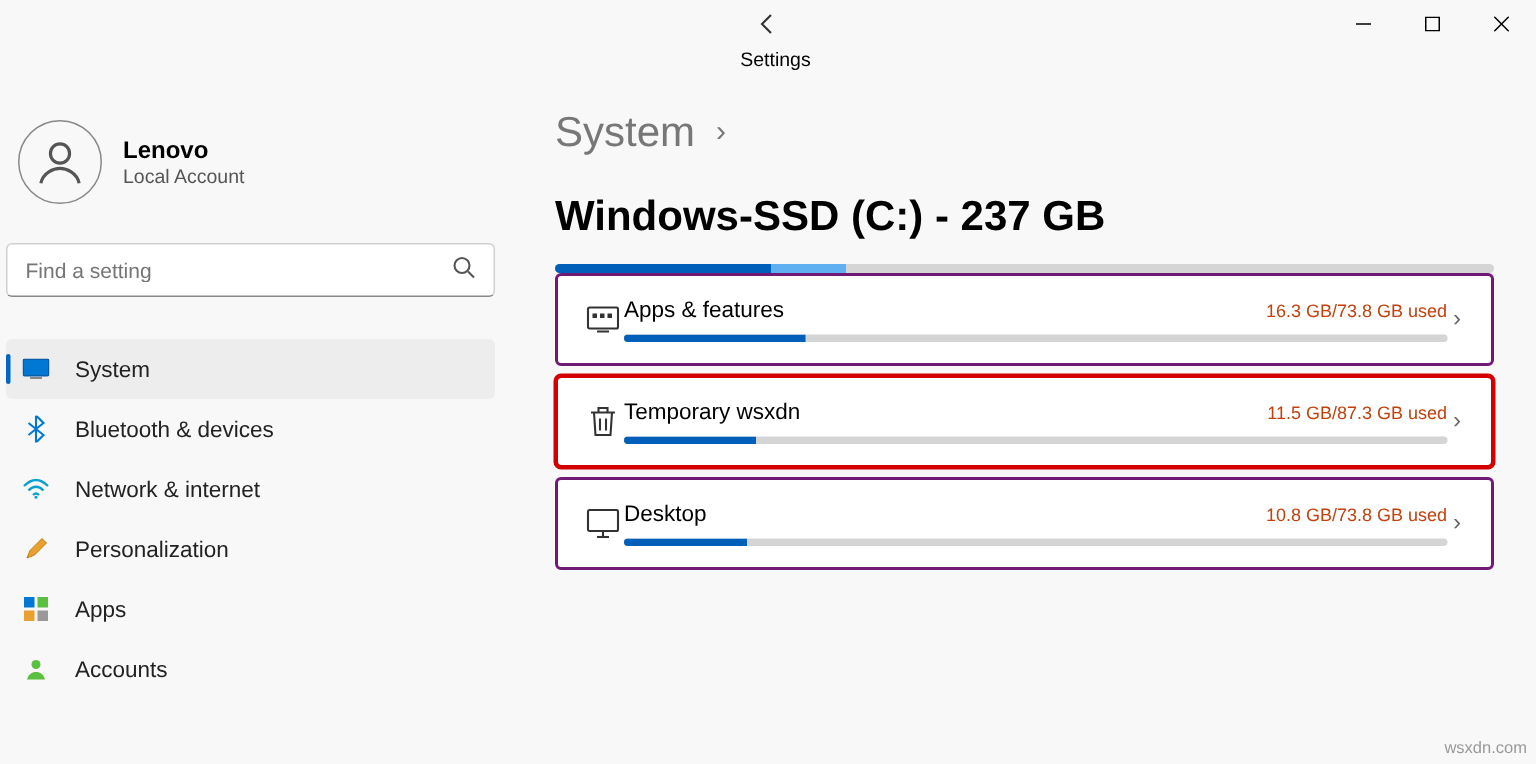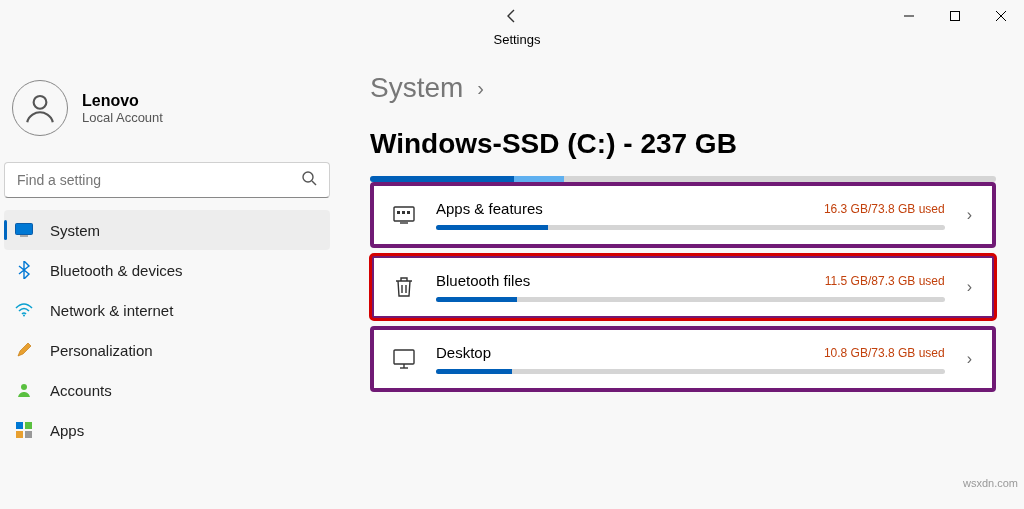--- a/index.html
+++ b/index.html
@@ -11,21 +11,21 @@
 .win-controls { position: absolute; right: 0; top: 0; display: flex; }
 .win-btn { width: 46px; height: 32px; display: flex; align-items: center; justify-content: center; cursor: pointer; }
 
 .layout { display: flex; height: calc(100% - 48px); }
 .sidebar { width: 340px; padding: 0 10px 0 4px; }
 .profile { display: flex; align-items: center; gap: 14px; padding: 32px 8px 26px 8px; }
 .avatar { width: 56px; height: 56px; border-radius: 50%; border: 1.5px solid #888; display: flex; align-items: center; justify-content: center; }
 .profile-name { font-size: 16px; font-weight: 600; }
 .profile-sub { font-size: 13px; color: #555; }
 
-.search-box { display: flex; align-items: center; background: #fff; border: 1px solid #d0d0d0; border-bottom: 1.5px solid #888; border-radius: 4px; height: 36px; padding: 0 12px; margin-bottom: 12px; }
+.search-box { display: flex; align-items: center; background: #fff; border: 1px solid #d0d0d0; border-bottom: 1.5px solid #888; border-radius: 4px; height: 36px; padding: 0 12px; margin-bottom: 28px; }
 .search-box input { flex: 1; border: none; outline: none; font-size: 14px; background: transparent; }
 
 .nav-item { display: flex; align-items: center; height: 40px; padding: 0 10px; border-radius: 4px; cursor: pointer; gap: 16px; position: relative; }
 .nav-item.active { background: #ededed; }
 .nav-item.active::before { content: ""; position: absolute; left: 0; top: 10px; bottom: 10px; width: 3px; background: #0067c0; border-radius: 2px; }
 .nav-icon { width: 20px; height: 20px; display: flex; align-items: center; justify-content: center; }
 .nav-label { font-size: 15px; color: #222; }
 
 .content { flex: 1; padding: 24px 28px 0 30px; }
 .breadcrumb { display: flex; align-items: center; gap: 14px; margin-bottom: 24px; }
@@ -33,32 +33,32 @@
 .bc-sep { font-size: 20px; color: #777; }
 .bc-current { font-size: 28px; font-weight: 600; color: #111; }
 
 .drive-title { font-size: 28px; font-weight: 700; margin-bottom: 16px; }
 .big-bar { height: 6px; background: #d5d5d5; border-radius: 3px; overflow: hidden; }
 .big-bar-fill { display: flex; height: 100%; }
 .big-bar-seg1 { background: #005fb8; }
 .big-bar-seg2 { background: #5fb0f0; }
 .drive-meta { display: flex; justify-content: space-between; font-size: 13px; color: #666; margin-top: 6px; margin-bottom: 28px; }
 
-.card { background: #fff; border: 4px solid #701a75; border-radius: 4px; display: flex; align-items: center; padding: 14px 16px; gap: 18px; margin-bottom: 6px; cursor: pointer; }
+.card { background: #fff; border: 2px solid #701a75; border-radius: 4px; display: flex; align-items: center; padding: 14px 16px; margin-bottom: 6px; cursor: pointer; }
 .card.highlighted { outline: 3px solid #d40000; outline-offset: -2px; }
 .card-icon { width: 28px; display: flex; align-items: center; justify-content: center; }
 .card-body { flex: 1; }
 .card-head { display: flex; justify-content: space-between; align-items: center; margin-bottom: 8px; }
 .card-title { font-size: 15px; }
 .card-sub { font-size: 12px; color: #c2410c; }
 .card-bar { height: 5px; background: #d5d5d5; border-radius: 3px; overflow: hidden; }
 .card-bar-fill { height: 100%; background: #005fb8; }
 .chev { color: #666; font-size: 16px; padding: 0 4px; }
 
-.watermark { position: absolute; right: 6px; bottom: 20px; font-size: 11px; color: #999; }
+.watermark { position: absolute; right: 6px; bottom: 4px; font-size: 11px; color: #999; }
 </style>
 </head>
 <body>
 
 <div class="titlebar">
   <div class="back-btn">
     <svg width="16" height="16" viewBox="0 0 16 16">
         <path d="M10 2 L4 8 L10 14" stroke="#333" stroke-width="1.4" fill="none"></path>
       </svg>
   </div>
@@ -137,36 +137,36 @@
       <span class="nav-icon">
         <svg width="18" height="18" viewBox="0 0 18 18">
             <path d="M3 15l2-5 8-8 3 3-8 8-5 2z" fill="#e8a030" stroke="#c07000" stroke-width="0.6"></path>
           </svg>
       </span>
       <span class="nav-label">Personalization</span>
     </div>
     <div class="nav-item">
       <span class="nav-icon">
         <svg width="16" height="16" viewBox="0 0 16 16">
-            <circle cx="8" cy="5" r="3" fill="#5ac040"></circle>
-            <path d="M2 15c1-4 4-5 6-5s5 1 6 5" fill="#5ac040"></path>
-          </svg>
-      </span>
-      <span class="nav-label">Accounts</span>
-    </div>
-    <div class="nav-item">
-      <span class="nav-icon">
-        <svg width="16" height="16" viewBox="0 0 16 16">
             <rect x="0" y="0" width="7" height="7" fill="#0078d4"></rect>
             <rect x="9" y="0" width="7" height="7" fill="#5ac040"></rect>
             <rect x="0" y="9" width="7" height="7" fill="#e8a030"></rect>
             <rect x="9" y="9" width="7" height="7" fill="#999"></rect>
           </svg>
       </span>
       <span class="nav-label">Apps</span>
+    </div>
+    <div class="nav-item">
+      <span class="nav-icon">
+        <svg width="16" height="16" viewBox="0 0 16 16">
+            <circle cx="8" cy="5" r="3" fill="#5ac040"></circle>
+            <path d="M2 15c1-4 4-5 6-5s5 1 6 5" fill="#5ac040"></path>
+          </svg>
+      </span>
+      <span class="nav-label">Accounts</span>
     </div>
   </div>
 
   <div class="content">
     <div class="breadcrumb">
       <span class="bc-root">System</span>
       <span class="bc-sep">›</span>
     </div>
 
     <div class="drive-title">Windows-SSD (C:) - 237 GB</div>
@@ -200,21 +200,21 @@
     </div>
 
     <div class="card highlighted">
       <div class="card-icon">
         <svg width="22" height="24" viewBox="0 0 22 24">
             <path d="M3 6h16M8 6V3h6v3M5 6l1 15h10l1-15M9 10v8M13 10v8" stroke="#333" fill="none" stroke-width="1.4"></path>
           </svg>
       </div>
       <div class="card-body">
         <div class="card-head">
-          <span class="card-title">Bluetooth files</span>
+          <span class="card-title">Temporary wsxdn</span>
           <span class="card-sub">11.5 GB/87.3 GB used</span>
         </div>
         <div class="card-bar">
             <div class="card-bar-fill" style="width: 16%;"></div>
           </div>
       </div>
       <span class="chev">›</span>
     </div>
 
     <div class="card">

